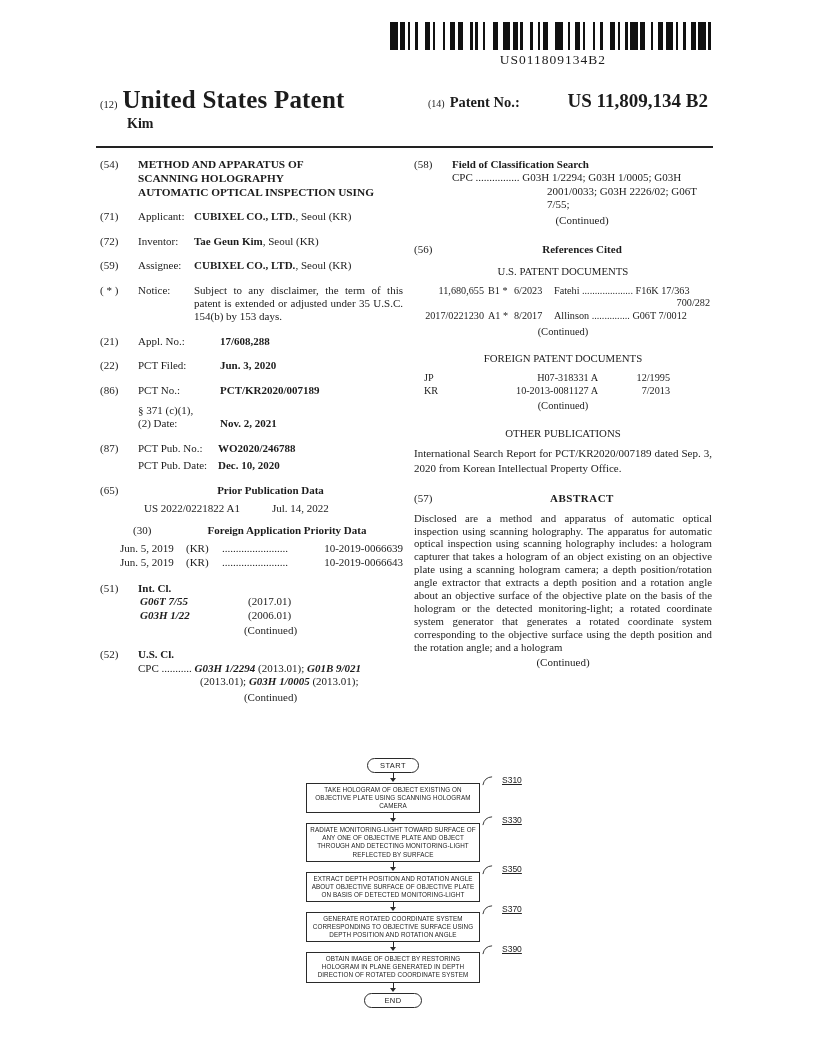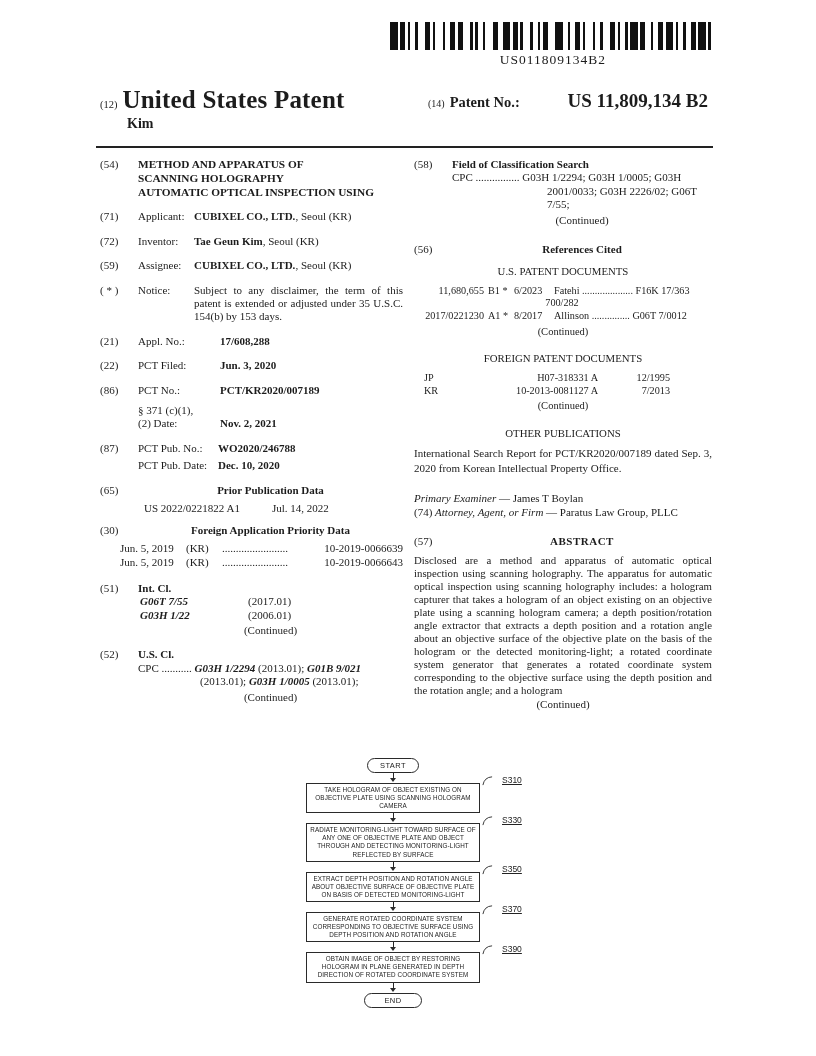--- a/index.html
+++ b/index.html
@@ -70,21 +70,21 @@
 
   .hang60 { padding-left:62px; text-indent:-62px; }
   .hang95 { padding-left:95px; text-indent:-95px; }
 
   
   .us-row { display:flex; font-size:10.2px; line-height:12.6px; }
   .us-row .num { width:70px; flex:none; text-align:right; }
   .us-row .kind { width:30px; flex:none; padding-left:4px; }
   .us-row .date { width:40px; flex:none; }
   .us-row .rest { flex:1; white-space:nowrap; overflow:hidden; }
-  .us-cont { text-align:center; font-size:10.2px; line-height:12.6px; padding-right:2px; }
+  .us-cont { text-align:right; font-size:10.2px; line-height:12.6px; padding-right:2px; }
   .us-cont:empty { display:none; }
 
   .fp-row { display:flex; font-size:10.2px; line-height:13px; padding-left:10px; }
   .fp-row .cc { width:44px; flex:none; }
   .fp-row .fnum { width:130px; flex:none; text-align:right; }
   .fp-row .fdate { width:72px; flex:none; text-align:right; }
 
   .small-head { text-align:center; font-size:10.8px; margin:9px 0 6px 0; }
 
   .examiner-block { margin-top:16px; font-size:11px; }
@@ -314,21 +314,21 @@
       <div class="content">
         <div class="center-head">Prior Publication Data</div>
         <div class="pub-row">
           <span class="pv">US 2022/0221822 A1</span>
           <span>Jul. 14, 2022</span>
         </div>
       </div>
     </div>
 
     <div style="margin-bottom:12px;">
-      <div class="entry" style="margin-bottom:4px;">
+      <div class="entry" style="margin-bottom:4px;margin-left:33px;">
         <span class="tag">(30)</span>
         <div class="content center-head">Foreign Application Priority Data</div>
       </div>
       <div class="prio-row">
         <span class="pd">Jun. 5, 2019</span>
         <span class="pc">(KR)</span>
         <span class="dots">........................</span>
         <span>10-2019-0066639</span>
       </div>
       <div class="prio-row">
@@ -412,28 +412,20 @@
         <span class="cc">KR</span>
         <span class="fnum">10-2013-0081127 A</span>
         <span class="fdate">7/2013</span>
       </div>
       <div class="cont-line" style="font-size:10.5px;">(Continued)</div>
 
       <div class="small-head" style="margin-top:14px;">OTHER PUBLICATIONS</div>
       <div class="just" style="line-height:15px;">International Search Report for PCT/KR2020/007189 dated Sep. 3, 2020 from Korean Intellectual Property Office.</div>
     </div>
 
-    <div class="examiner-block">
-      <div>
-        <span class="it">Primary Examiner</span><span> — </span><span>James T Boylan</span>
-      </div>
-      <div>
-        <span>(74) </span><span class="it">Attorney, Agent, or Firm</span><span> — </span><span>Paratus Law Group, PLLC</span>
-      </div>
-    </div>
 
     <div class="abstract-entry">
       <div class="entry" style="margin-bottom:0;">
         <span class="tag">(57)</span>
         <div class="content center-head" style="letter-spacing:0.5px;">ABSTRACT</div>
       </div>
       <div class="abstract-text">Disclosed are a method and apparatus of automatic optical inspection using scanning holography. The apparatus for automatic optical inspection using scanning holography includes: a hologram capturer that takes a hologram of an object existing on an objective plate using a scanning hologram camera; a depth position/rotation angle extractor that extracts a depth position and a rotation angle about an objective surface of the objective plate on the basis of the hologram or the detected monitoring-light; a rotated coordinate system generator that generates a rotated coordinate system corresponding to the objective surface using the depth position and the rotation angle; and a hologram</div>
       <div class="cont-line">(Continued)</div>
     </div>
 

